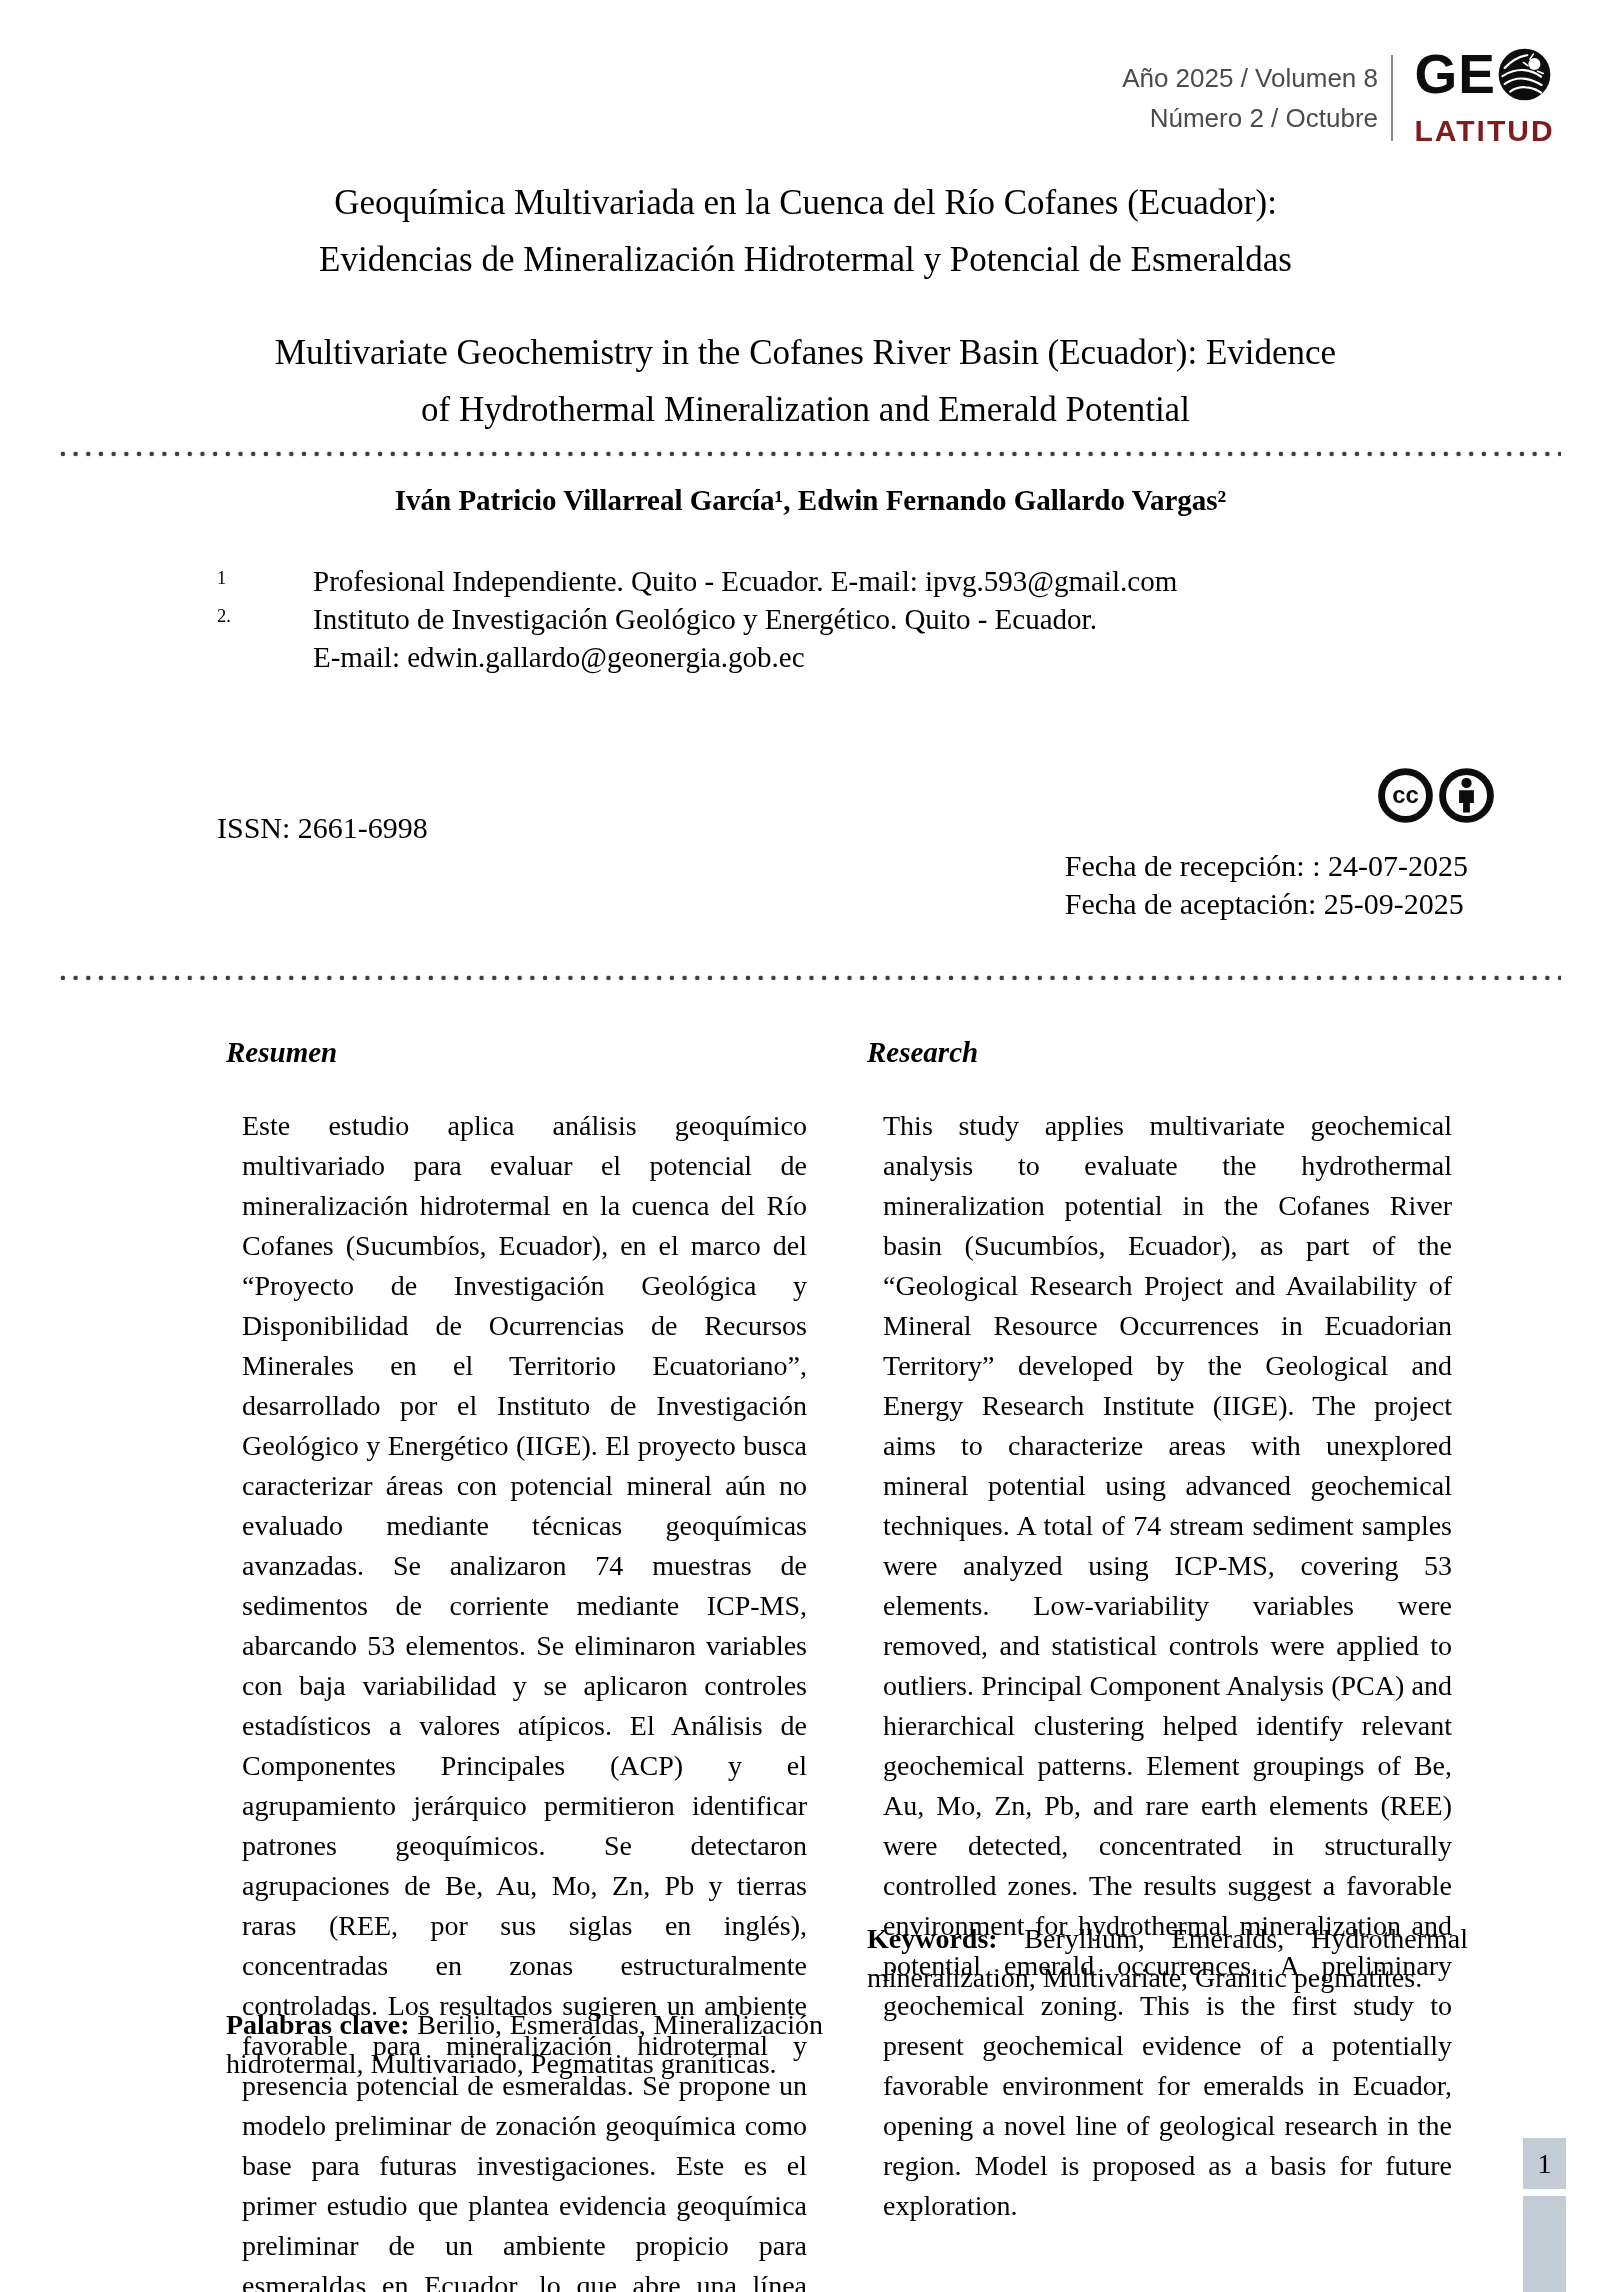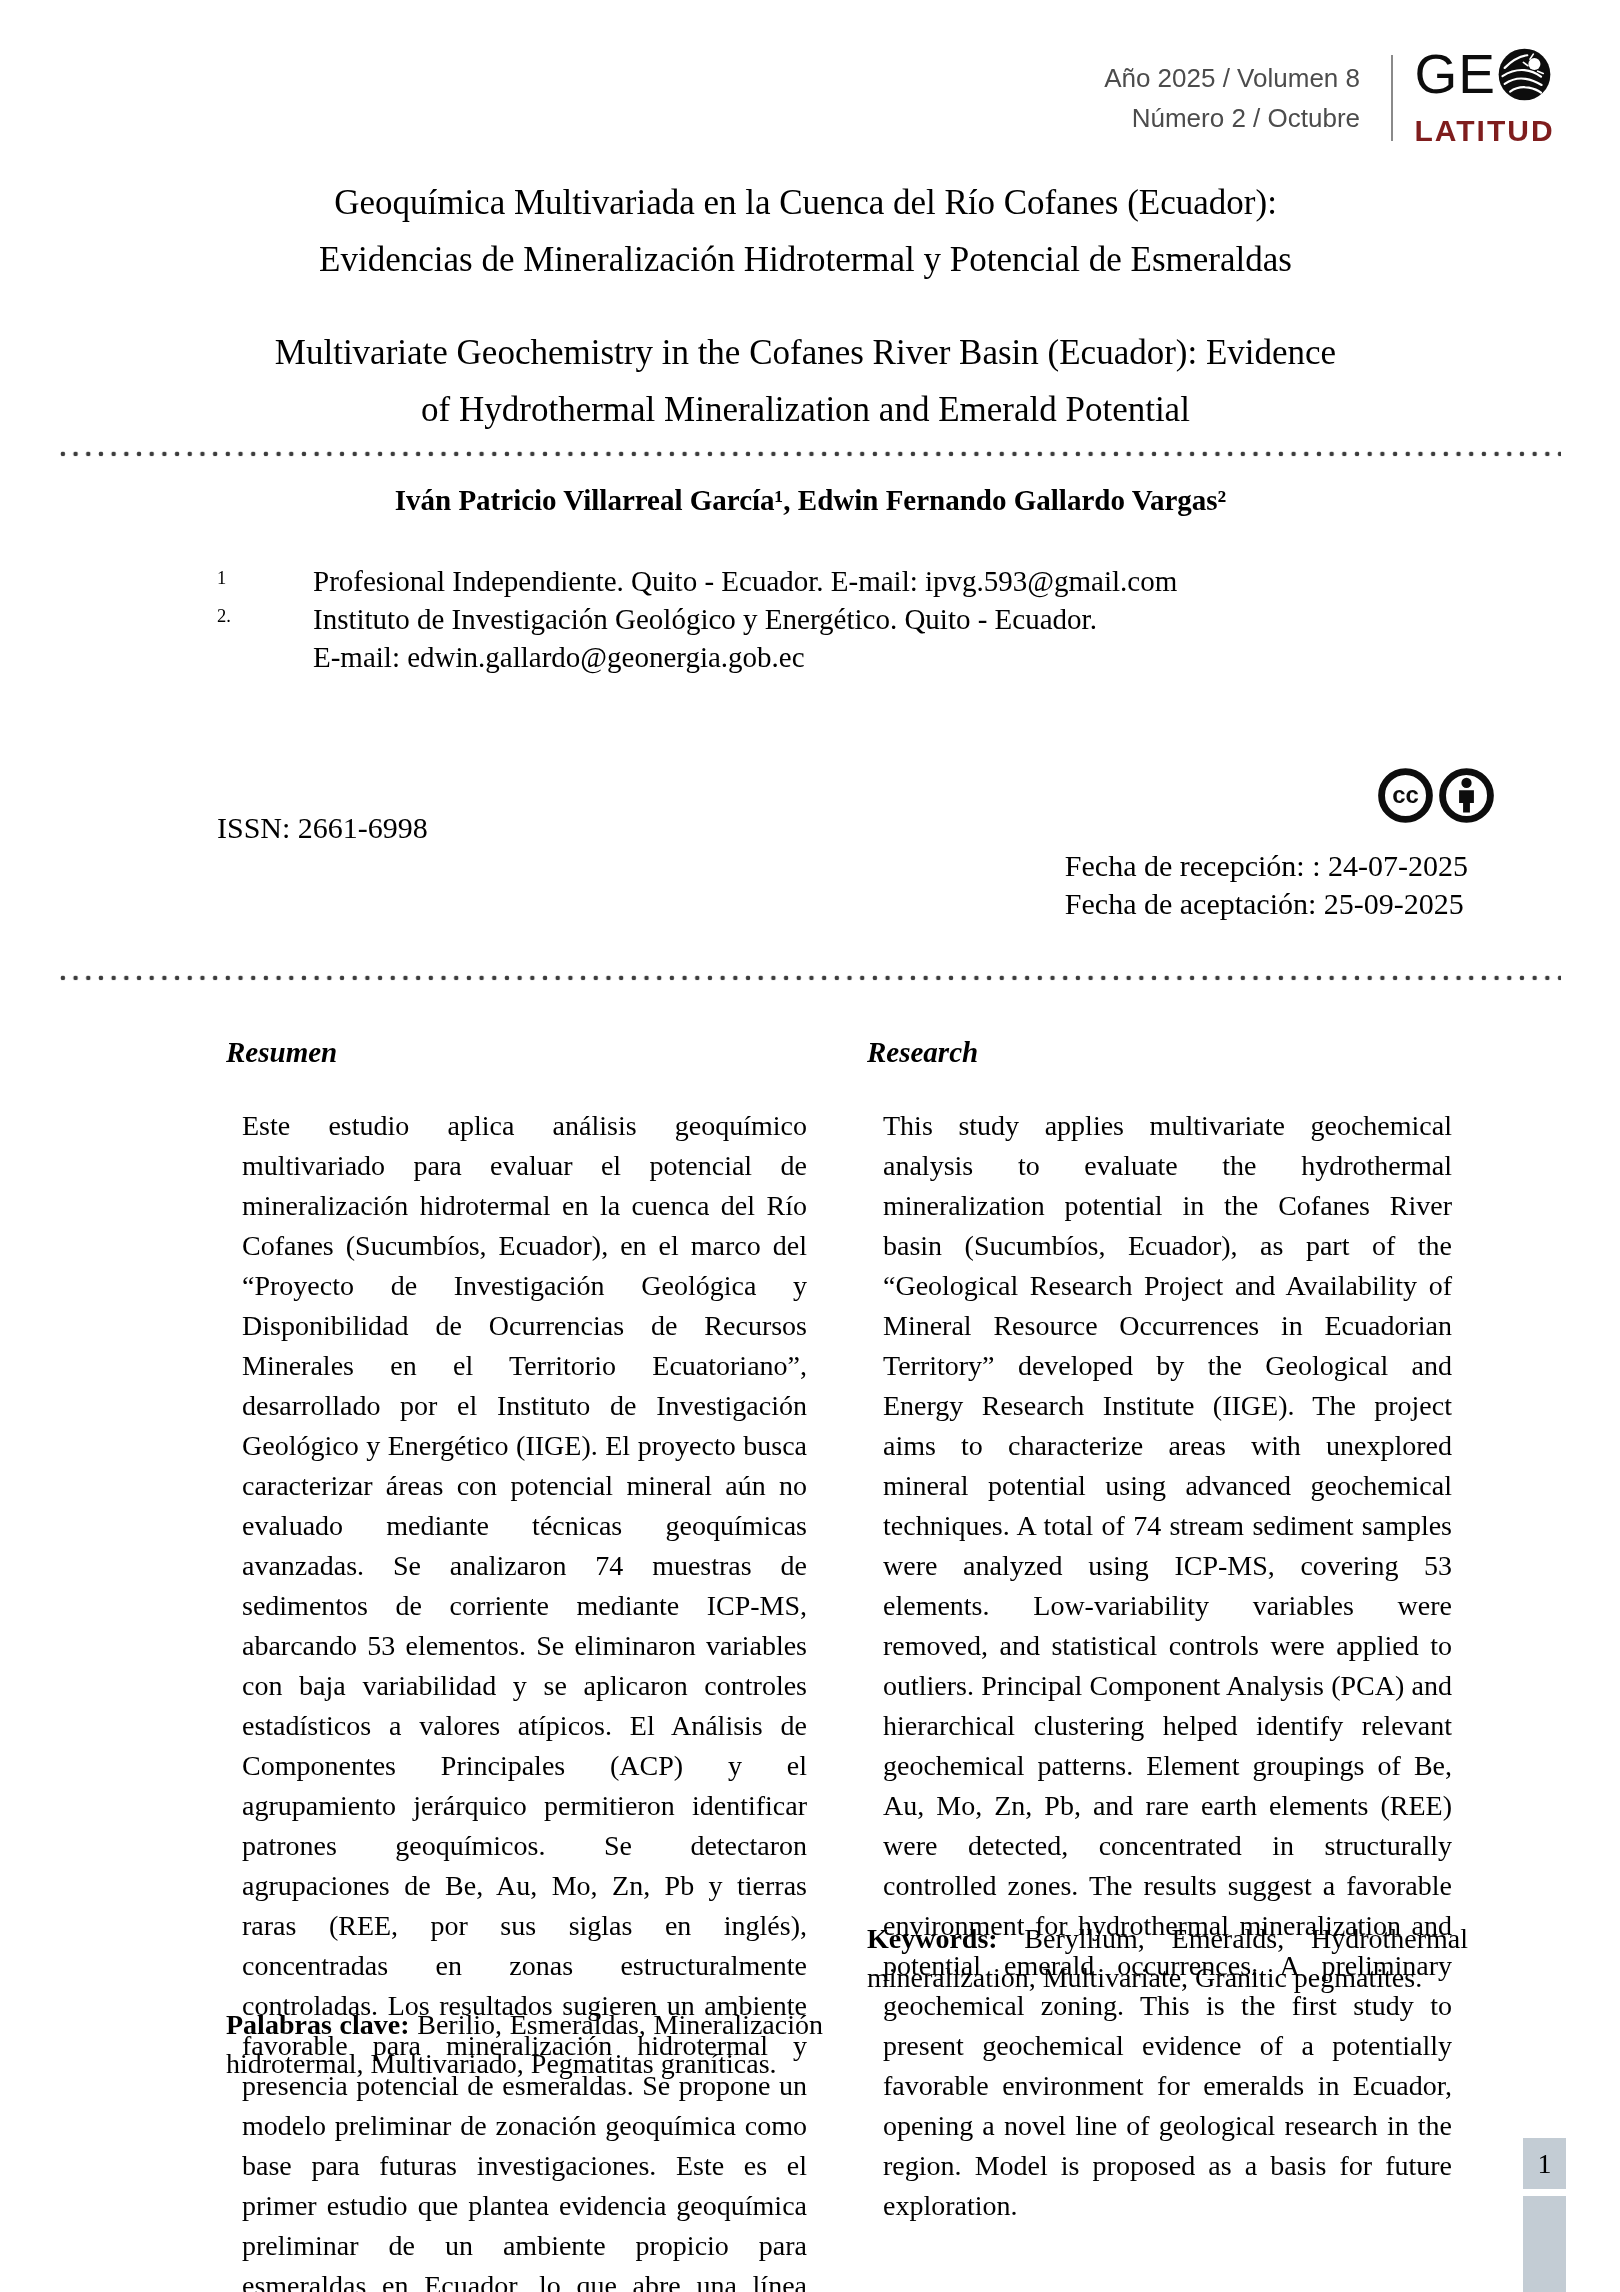--- a/index.html
+++ b/index.html
@@ -15,30 +15,30 @@
 
   
   .header {
     position:absolute; top:47px; right:21.5px;
     display:flex; align-items:center;
   }
   .issue-info {
     text-align:right;
     font-family:"Liberation Sans", sans-serif;
     font-size:26px; line-height:40px; color:#4c4c4c;
-    padding-right:31px;
+    padding-right:13px;
   }
   .header-divider {
     width:2px; height:86px; background:#8a8a8a; margin-right:21.5px;
   }
   .logo { width:185px; }
   .logo-top { display:flex; align-items:center; }
   .logo-ge {
     font-family:"Liberation Sans", sans-serif;
-    font-weight:normal; font-size:55px; letter-spacing:1px; color:#0d0d0d;
+    font-weight:bold; font-size:55px; letter-spacing:1px; color:#0d0d0d;
     line-height:55px;
   }
   .logo-globe { width:55px; height:55px; margin-left:1px; }
   .logo-bottom {
     font-family:"Liberation Sans", sans-serif;
     font-weight:bold; font-size:30px; letter-spacing:2px; color:#7f1d1d;
     margin-top:12px;
   }
 
   

